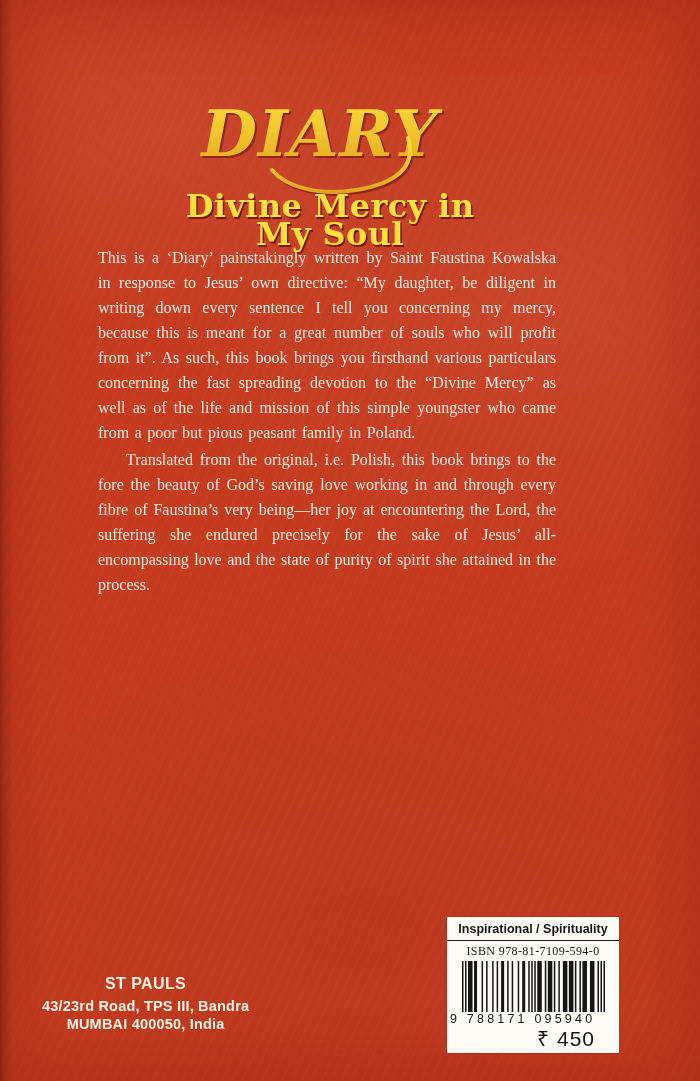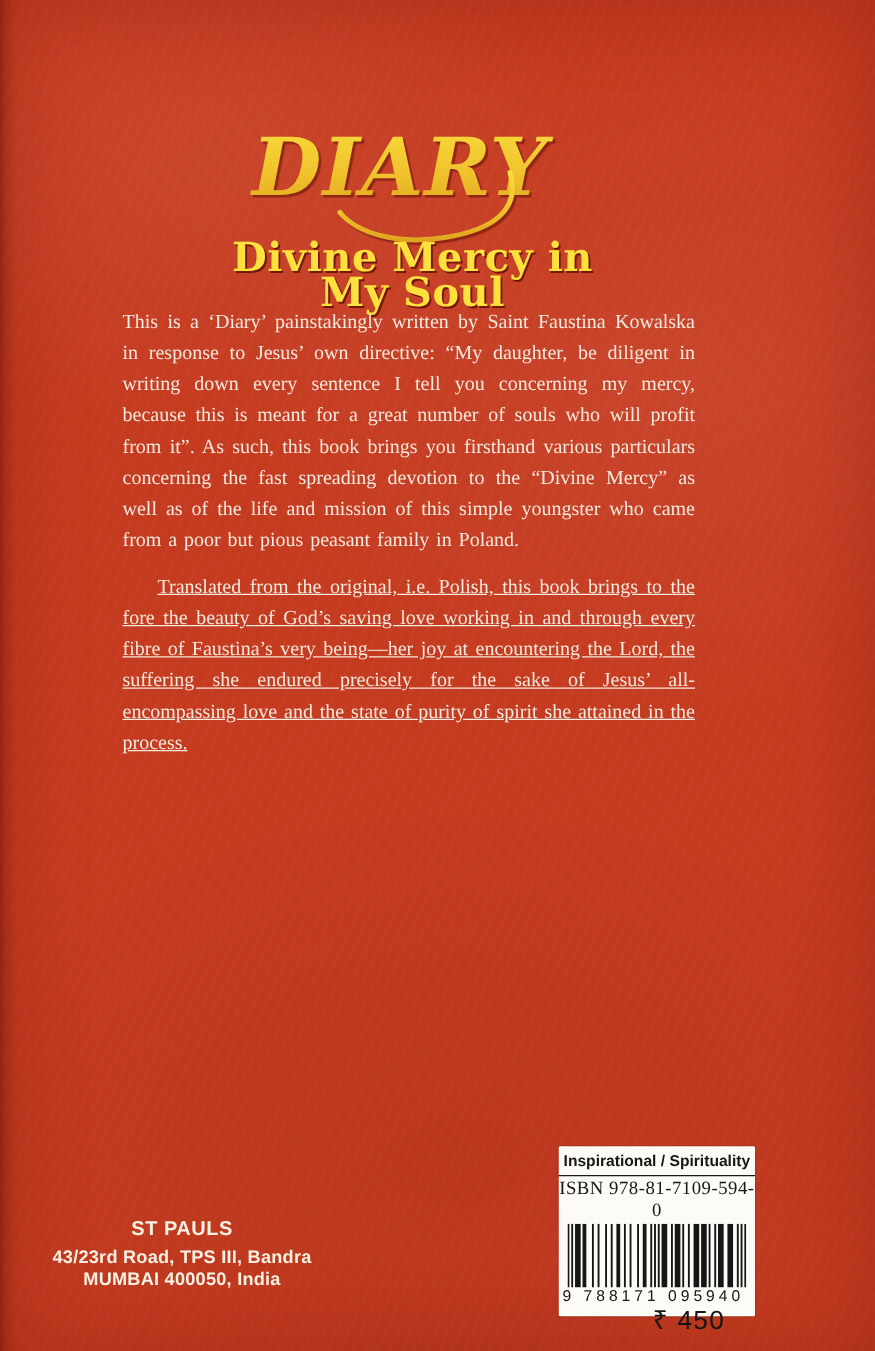--- a/index.html
+++ b/index.html
@@ -39,49 +39,49 @@
 
   
   .body-text {
     position:absolute; left:98px; top:245px; width:458px;
     color:#f2eade;
     font-size:16px; line-height:25px;
     text-align:justify;
     word-spacing:1.5px;
   }
   .body-text p { margin:0; }
-  .body-text p + p { margin-top:12px; text-indent:28px;text-decoration:underline; }
+  .body-text p + p { margin-top:2px; text-indent:28px; }
 
   
   .publisher {
     position:absolute; left:42px; top:975px;
     font-family:"Liberation Sans", sans-serif;
     color:#f9f1e2; font-weight:bold;text-align:center;
   }
   .pub-name { font-size:16px; line-height:18px; letter-spacing:.4px; margin-bottom:4px; }
   .pub-line { font-size:14.5px; line-height:18px; letter-spacing:.2px; }
 
   
   .barcode-box {
-    position:absolute; left:447px; top:917px; width:157px; height:136px;
+    position:absolute; left:447px; top:917px; width:172px; height:136px;
     background:#fcfbf6; border-radius:1px;
     box-sizing:border-box;
     font-family:"Liberation Sans", sans-serif;
     color:#161616;
     box-shadow:0 0 0 1px rgba(120,30,15,.25);
   }
   .bc-category {
     font-size:12.5px; font-weight:700; letter-spacing:0;
     text-align:center; line-height:15px;
     padding:5px 2px 3px;
     border-bottom:1.5px solid #1a1a1a;
   }
   .bc-isbn {
     font-family:"Liberation Serif", serif;
-    font-size:15px; line-height:18px; letter-spacing:.4px;
+    font-size:12px; line-height:18px; letter-spacing:.4px;
     text-align:center; padding-top:1px;
   }
   .bc-bars { display:block; width:143px; height:51px; margin:1px auto 0; }
   .bc-digits {
     font-size:12.5px; line-height:15px; font-weight:500;
     text-align:left; letter-spacing:3.2px; padding-left:3px;
   }
   .bc-price {
     text-align:right; padding-right:24px;
     font-size:21px; line-height:23px; font-weight:400;

